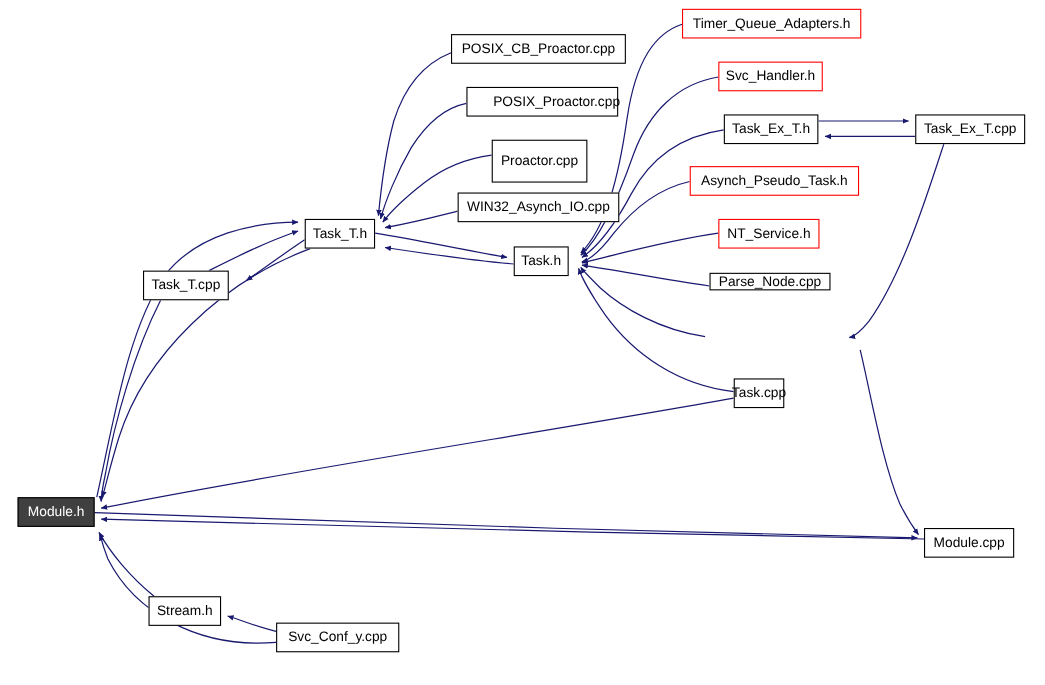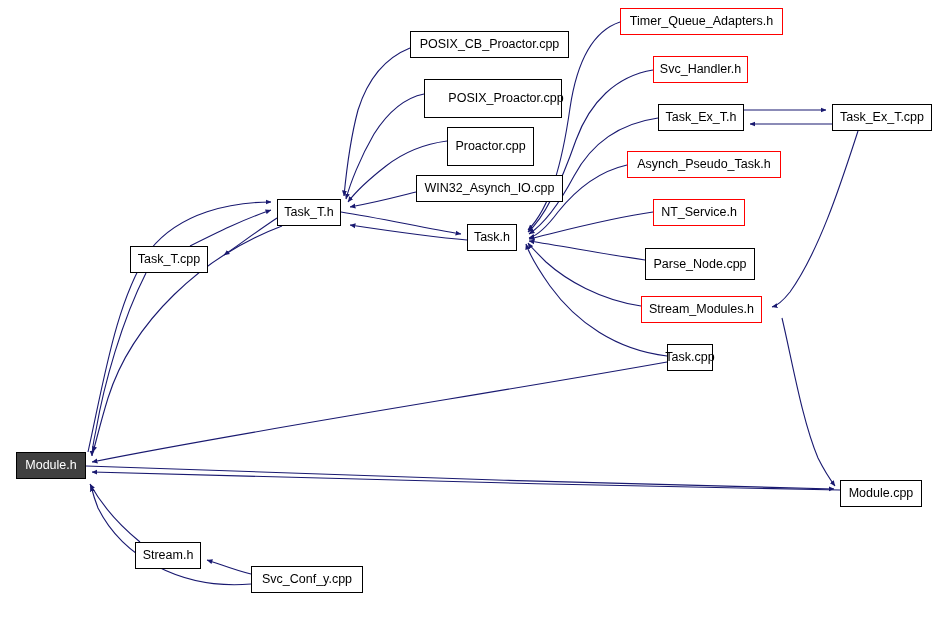--- a/index.html
+++ b/index.html
@@ -114,21 +114,21 @@
   </div>
 
   <div class="gnode red" style="left:653px; top:56px; width:95px; height:27px;">
     <span class="gnode-label">Svc_Handler.h</span>
   </div>
 
   <div class="gnode red" style="left:620px; top:8px; width:163px; height:27px;">
     <span class="gnode-label">Timer_Queue_Adapters.h</span>
   </div>
 
-  <div class="gnode" style="left:424px; top:79px; width:138px; height:39px;padding-left:26px;">
+  <div class="gnode" style="left:424px; top:79px; width:138px; height:27px;padding-left:26px;">
     <span class="gnode-label">POSIX_Proactor.cpp</span>
   </div>
 
   <div class="gnode" style="left:658px; top:104px; width:86px; height:27px;">
     <span class="gnode-label">Task_Ex_T.h</span>
   </div>
 
   <div class="gnode" style="left:832px; top:104px; width:100px; height:27px;">
     <span class="gnode-label">Task_Ex_T.cpp</span>
   </div>
@@ -154,27 +154,24 @@
   </div>
 
   <div class="gnode" style="left:467px; top:224px; width:50px; height:27px;">
     <span class="gnode-label">Task.h</span>
   </div>
 
   <div class="gnode" style="left:130px; top:246px; width:78px; height:27px;">
     <span class="gnode-label">Task_T.cpp</span>
   </div>
 
-  <div class="gnode" style="left:645px; top:248px; width:110px; height:32px;">
+  <div class="gnode" style="left:645px; top:248px; width:110px; height:16px;">
     <span class="gnode-label">Parse_Node.cpp</span>
   </div>
 
-  <div class="gnode red" style="left:641px; top:296px; width:121px; height:27px;">
-    <span class="gnode-label">Stream_Modules.h</span>
-  </div>
 
   <div class="gnode" style="left:667px; top:344px; width:46px; height:27px;">
     <span class="gnode-label">Task.cpp</span>
   </div>
 
   <div class="gnode current" style="left:16px; top:452px; width:70px; height:27px;">
     <span class="gnode-label">Module.h</span>
   </div>
 
   <div class="gnode" style="left:840px; top:480px; width:82px; height:27px;">

